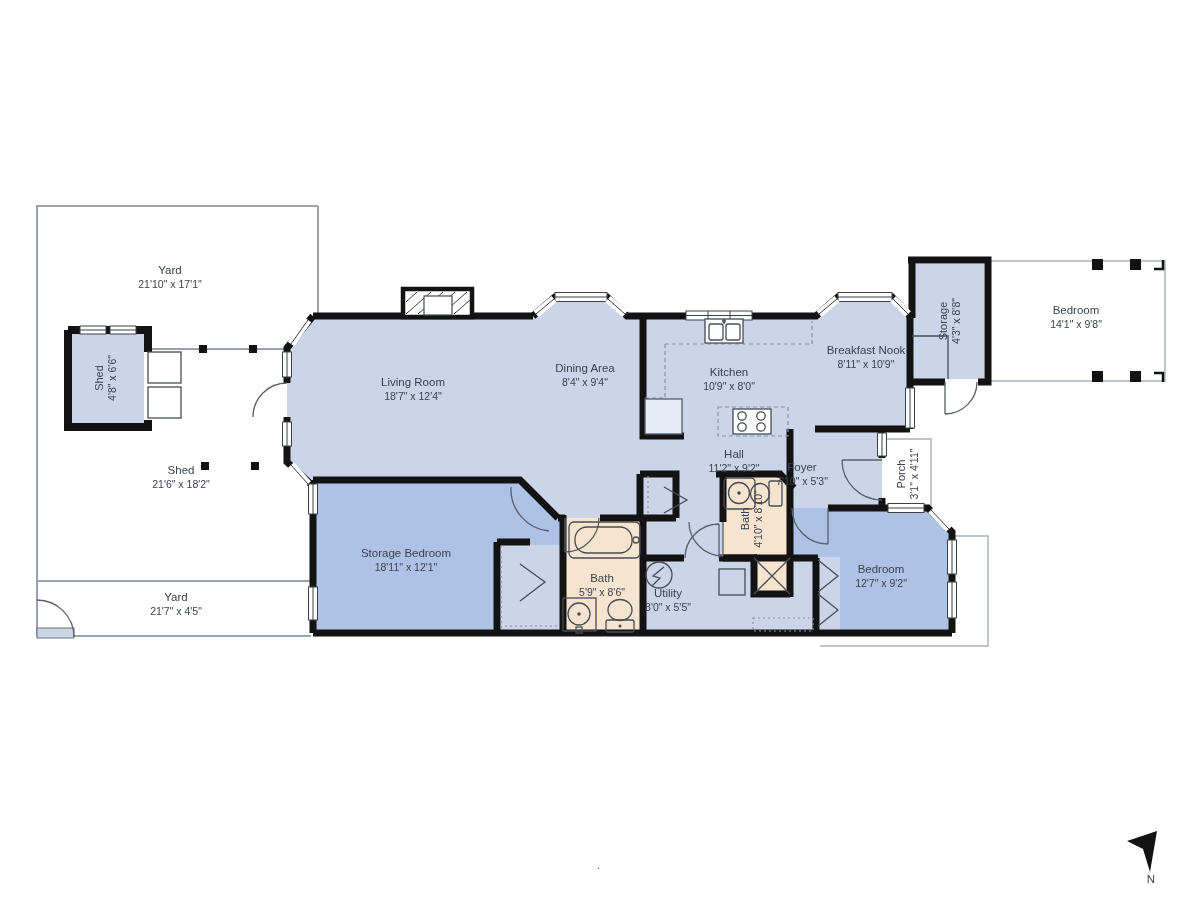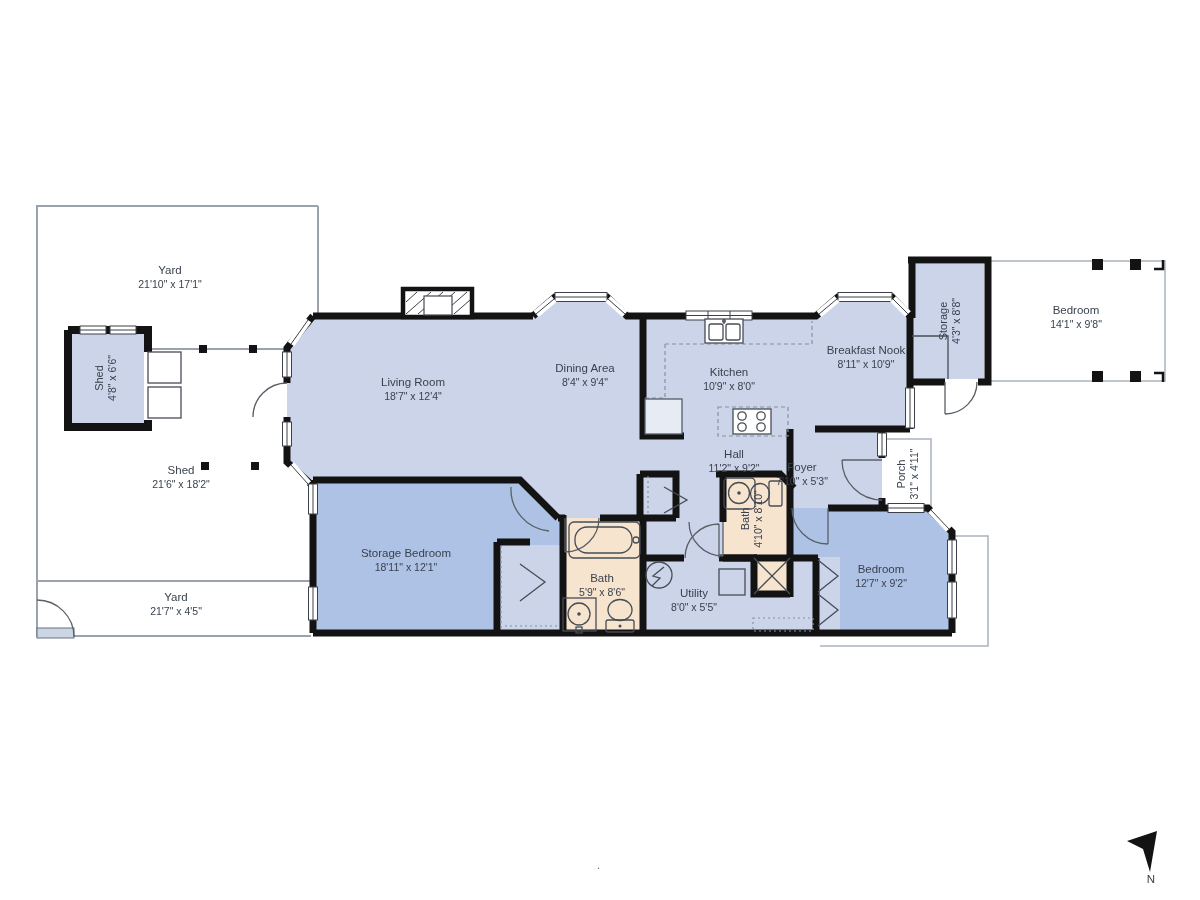--- a/index.html
+++ b/index.html
@@ -295,21 +295,21 @@
     <div class="dm">3'1" x 4'11"</div>
   </div>
   <div class="label" style="left:406px;top:560px">
     <div class="nm">Storage Bedroom</div>
     <div class="dm">18'11" x 12'1"</div>
   </div>
   <div class="label" style="left:602px;top:585px">
     <div class="nm">Bath</div>
     <div class="dm">5'9" x 8'6"</div>
   </div>
-  <div class="label" style="left:694px;top:600px">
+  <div class="label" style="left:668px;top:600px">
     <div class="nm">Utility</div>
     <div class="dm">8'0" x 5'5"</div>
   </div>
   <div class="label rot sm" style="left:752px;top:519px">
     <div class="nm">Bath</div>
     <div class="dm">4'10" x 8'10"</div>
   </div>
   <div class="label" style="left:881px;top:576px">
     <div class="nm">Bedroom</div>
     <div class="dm">12'7" x 9'2"</div>

